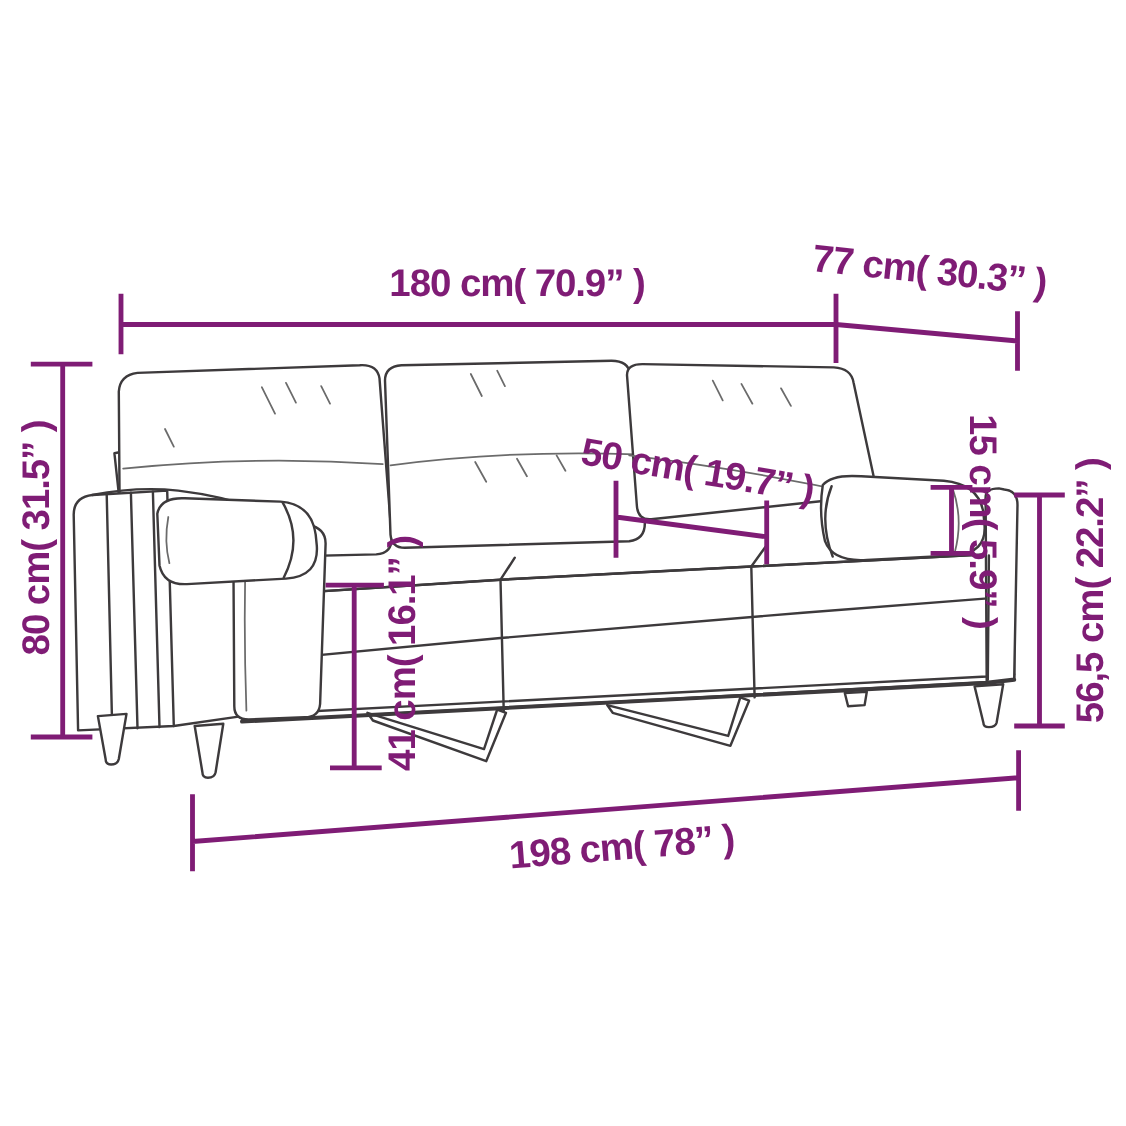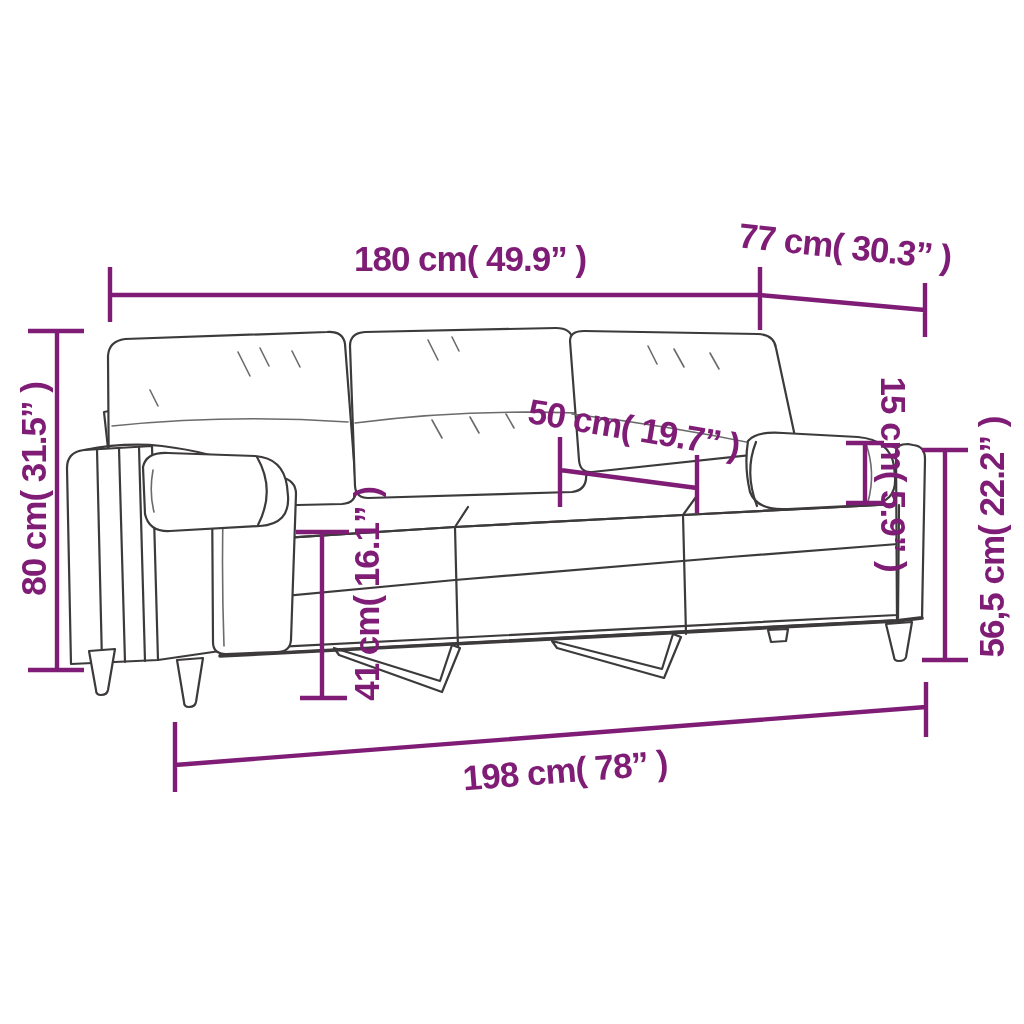--- a/index.html
+++ b/index.html
@@ -116,21 +116,21 @@
       <g>
         <path class="dimstroke" d="M945,450 L945,660 M922,450 L968,450 M922,660 L968,660"></path>
       </g>
 
       <g>
         <path class="dimstroke" d="M175,765 L926,707 M175,722 L175,792 M926,682 L926,737"></path>
       </g>
     </g>
   </svg>
 
-  <div class="dim-label" style="left:470px;top:258px;transform:translate(-50%,-50%);">180 cm( 49.9” )</div>
+  <div class="dim-label" style="left:470px;top:258px;transform:translate(-50%,-50%);">180 cm( 70.9” )</div>
 
   <div class="dim-label" style="left:845px;top:246px;transform:translate(-50%,-50%) rotate(6deg);">77 cm( 30.3” )</div>
 
   <div class="dim-label" style="left:33px;top:489px;transform:translate(-50%,-50%) rotate(-90deg);">80 cm( 31.5” )</div>
 
   <div class="dim-label" style="left:634px;top:428px;transform:translate(-50%,-50%) rotate(9.5deg);">50 cm( 19.7” )</div>
 
   <div class="dim-label" style="left:366px;top:594px;transform:translate(-50%,-50%) rotate(-90deg);">41 cm( 16.1” )</div>
 
   <div class="dim-label" style="left:893px;top:474px;transform:translate(-50%,-50%) rotate(90deg);">15 cm( 5.9” )</div>

